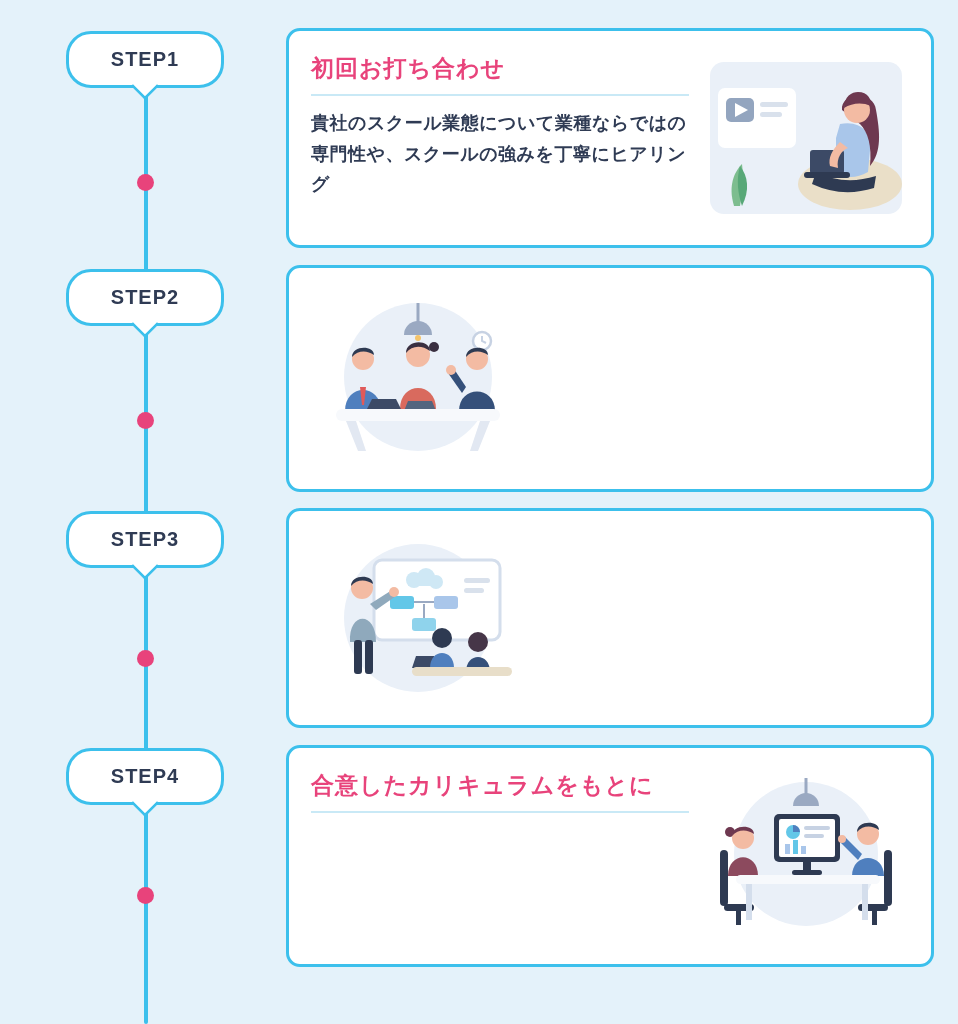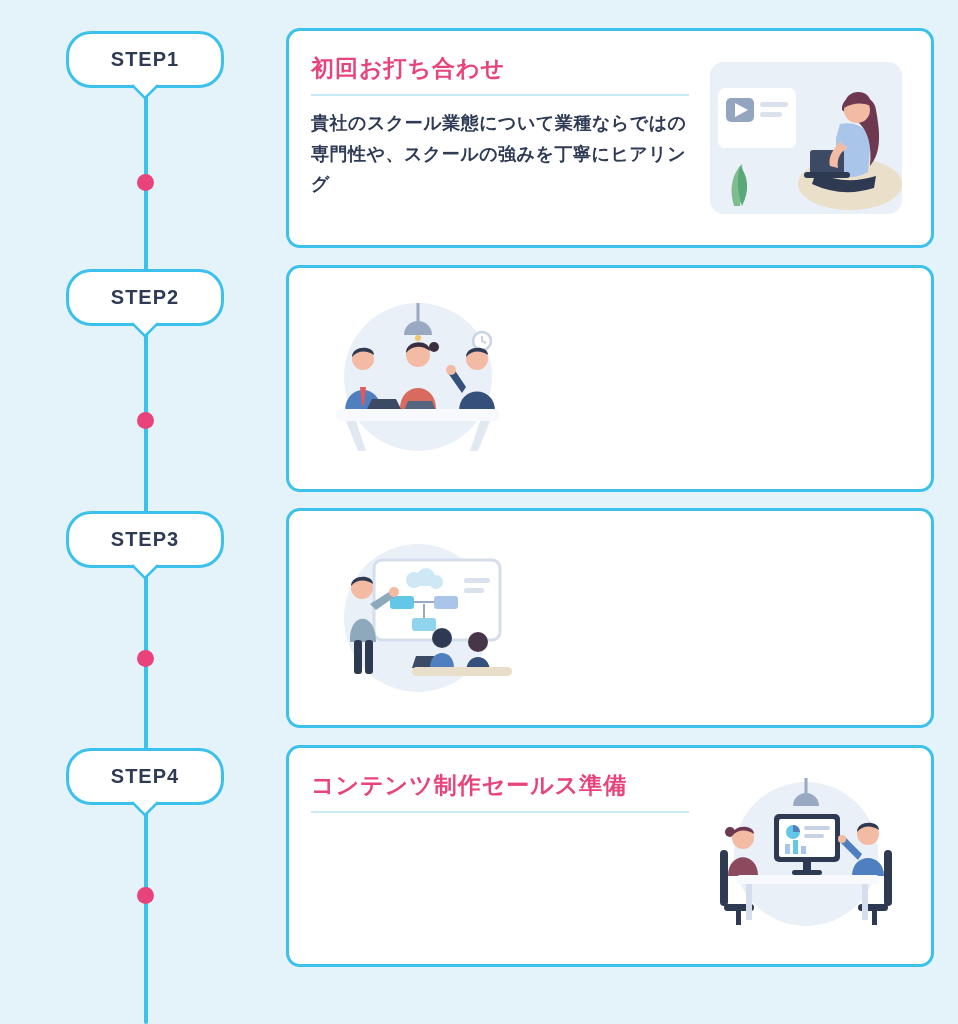--- a/index.html
+++ b/index.html
@@ -151,21 +151,21 @@
       </div>
     </div>
   </section>
 
   <section class="step" style="--badge-top:748px;--card-top:745px;--card-h:222px">
     <div class="badge">
       <span class="badge-label">STEP4</span>
     </div>
     <div class="card">
       <div class="card-text">
-        <h2 class="card-title">コンテンツ制作セールス準備</h2>
+        <h2 class="card-title">合意したカリキュラムをもとに</h2>
         <div class="divider"></div>
       </div>
       <div class="card-illust">
         <svg viewBox="0 0 212 160" aria-hidden="true">
           <circle cx="106" cy="78" r="72" fill="#EAF0F8"></circle>
           <line x1="106" y1="2" x2="106" y2="18" stroke="#9AA9C2" stroke-width="3"></line>
           <path d="M93 30 A13 13 0 0 1 119 30 Z" fill="#9AA9C2"></path>
           <rect x="74" y="38" width="66" height="48" rx="5" fill="#2E3A52"></rect>
           <rect x="79" y="43" width="56" height="38" rx="2" fill="#ffffff"></rect>
           <circle cx="93" cy="56" r="7" fill="#63C7E8"></circle>

